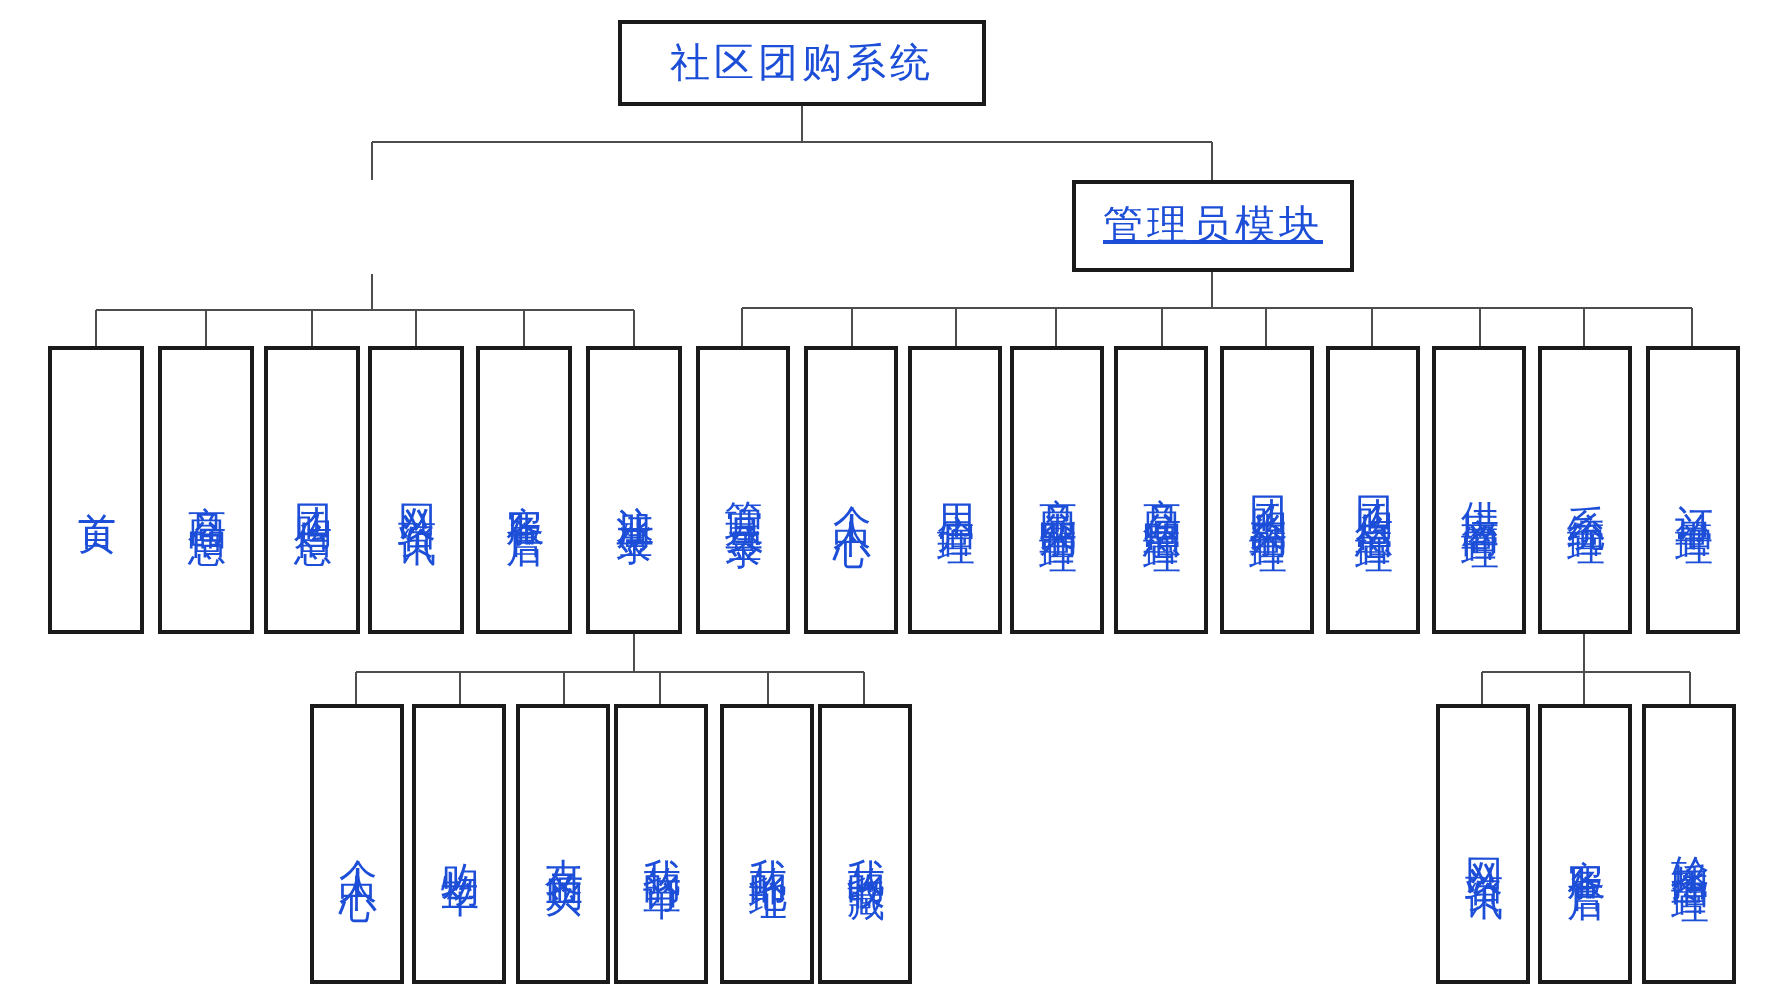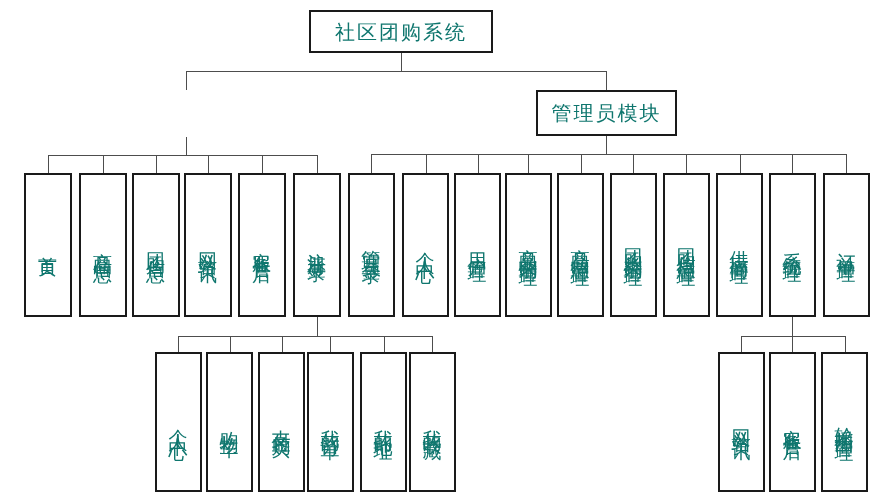--- a/index.html
+++ b/index.html
@@ -6,21 +6,21 @@
     margin: 0;
     padding: 0;
     background: #ffffff;
   }
   #stage {
     position: relative;
     width: 884px;
     height: 500px;
     background: #ffffff;
     font-family: "Liberation Serif", "DejaVu Serif", serif;
-    color: #0f766e;
+    color: #1d4ed8;
     overflow: hidden;
   }
   #connectors {
     position: absolute;
     left: 0; top: 0;
     width: 884px; height: 500px;
   }
   .node {
     position: absolute;
     box-sizing: border-box;
@@ -55,21 +55,21 @@
   <svg id="connectors" viewBox="0 0 884 500" fill="none" stroke="#4d4d4d" stroke-width="1" shape-rendering="crispEdges">
     <path d="M401 53 V71 M186 71 H606 M186 71 V90 M606 71 V90"></path>
     <path d="M186 137 V155 M48 155 H317 M48 155 V173 M103 155 V173 M156 155 V173 M208 155 V173 M262 155 V173 M317 155 V173"></path>
     <path d="M606 136 V154 M371 154 H846 M371 154 V173 M426 154 V173 M478 154 V173 M528 154 V173 M581 154 V173 M633 154 V173 M686 154 V173 M740 154 V173 M792 154 V173 M846 154 V173"></path>
     <path d="M317 317 V336 M178 336 H432 M178 336 V352 M230 336 V352 M282 336 V352 M330 336 V352 M384 336 V352 M432 336 V352"></path>
     <path d="M792 317 V336 M741 336 H845 M741 336 V352 M792 336 V352 M845 336 V352"></path>
   </svg>
 
   <div class="node h" style="left:309px; top:10px; width:184px; height:43px;">社区团购系统</div>
 
-  <div class="node h" style="left:536px; top:90px; width:141px; height:46px;">管理员模块</div>
+  <div class="node h" style="left:536px; top:90px; width:141px; height:46px;text-decoration:underline;">管理员模块</div>
 
   <div class="node v lvl3" style="left:24px;  width:48px;">首页</div>
   <div class="node v lvl3" style="left:79px;  width:48px;">商品信息</div>
   <div class="node v lvl3" style="left:132px; width:48px;">团购信息</div>
   <div class="node v lvl3" style="left:184px; width:48px;">网站资讯</div>
   <div class="node v lvl3" style="left:238px; width:48px;">客服售后</div>
   <div class="node v lvl3" style="left:293px; width:48px;">注册登录</div>
 
   <div class="node v lvl3" style="left:348px;">管理员登录</div>
   <div class="node v lvl3" style="left:402px;">个人中心</div>

